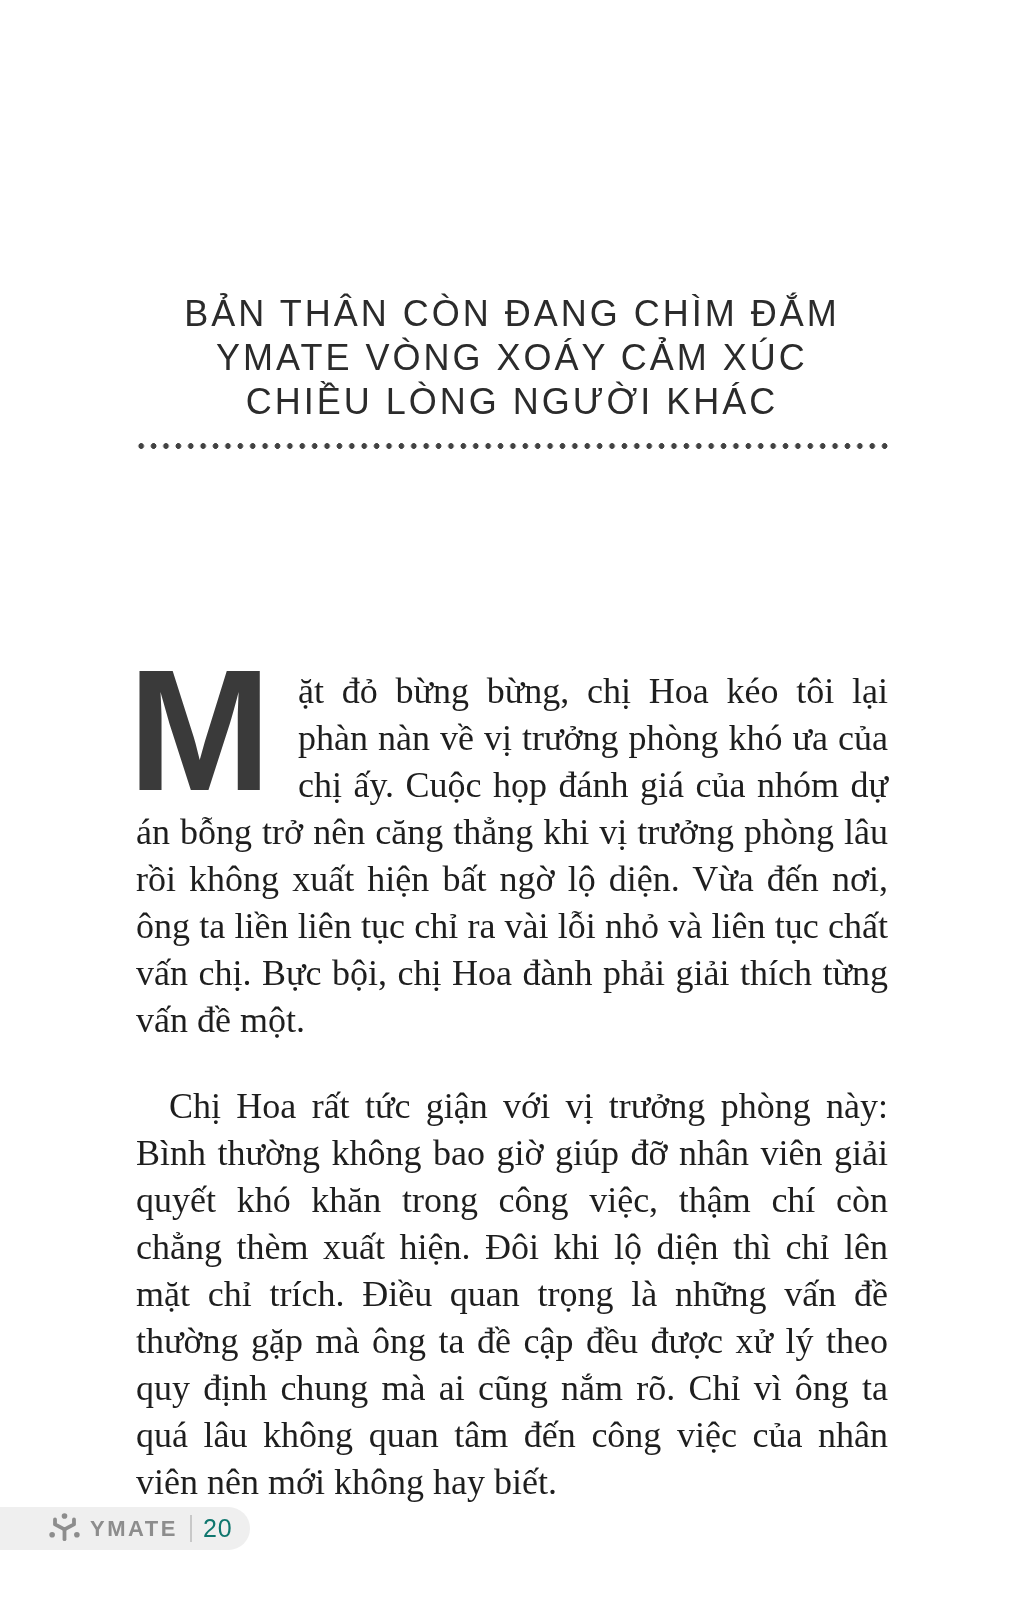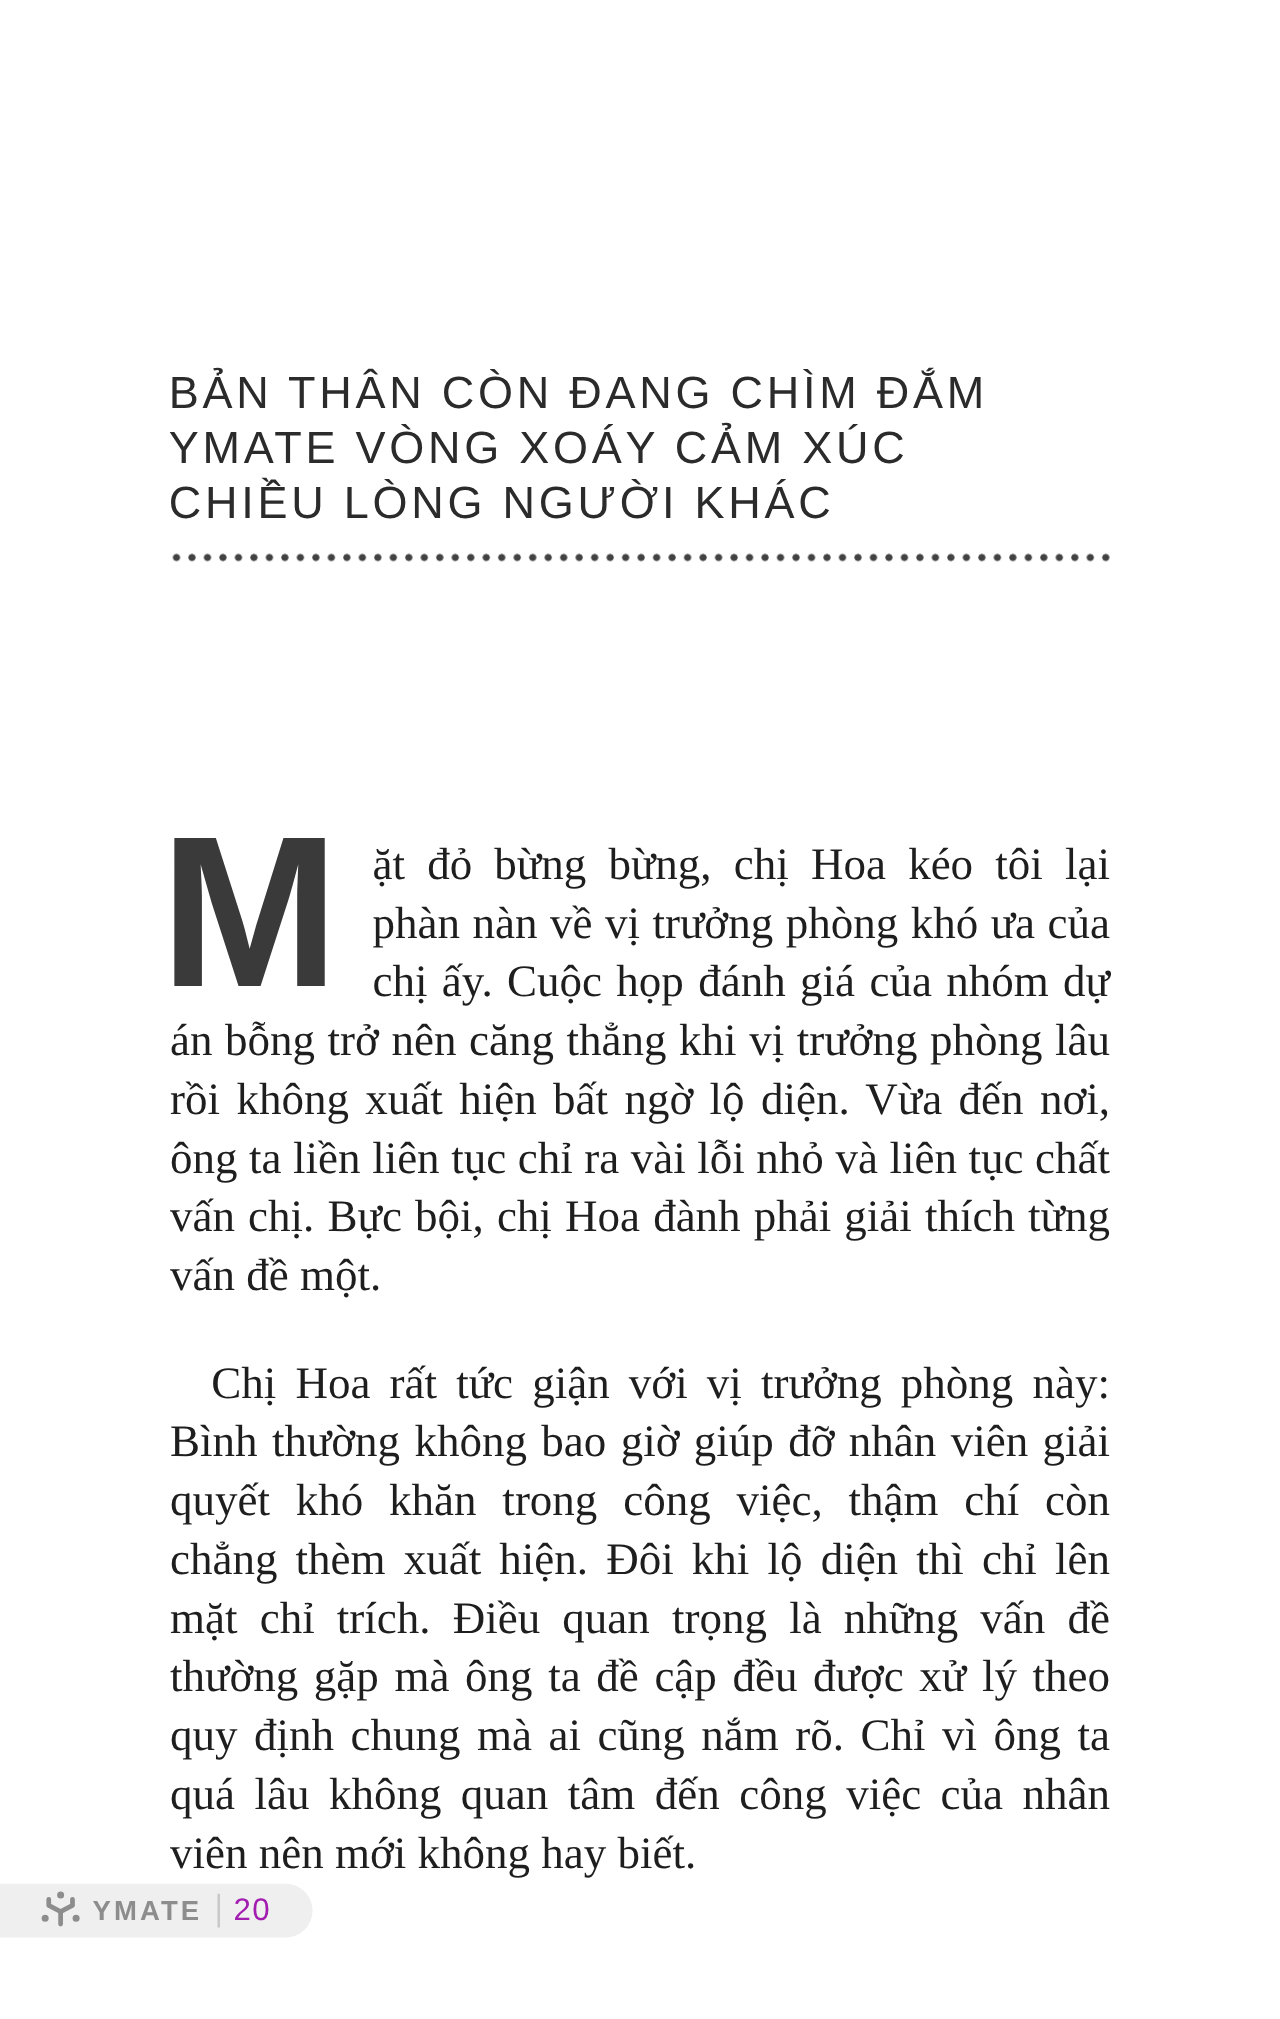--- a/index.html
+++ b/index.html
@@ -12,20 +12,21 @@
     overflow: hidden;
     font-family: "Liberation Serif", serif;
   }
 
   
   .chapter-header {
     position: absolute;
     left: 135px;
     top: 292px;
     width: 754px;
+    text-align: center;
   }
   .title-line {
     font-family: "Liberation Sans", sans-serif;
     font-weight: 400;
     font-size: 36px;
     line-height: 44px;
     letter-spacing: 3px;
     color: #2b2b2b;
     white-space: nowrap;
   }
@@ -74,21 +75,21 @@
   .page-footer {
     position: absolute;
     left: 0;
     top: 1507px;
     width: 250px;
     height: 43px;
     background: #efefef;
     border-radius: 0 22px 22px 0;
     display: flex;
     align-items: center;
-    padding-left: 32px;
+    padding-left: 48px;
   }
   .brand-icon svg { display: block; }
   .brand-name {
     font-family: "Liberation Sans", sans-serif;
     font-weight: bold;
     font-size: 22px;
     letter-spacing: 2.5px;
     color: #8d8d8d;
     margin-left: 9px;
   }
@@ -96,21 +97,21 @@
     width: 2px;
     height: 27px;
     background: #c8c8c8;
     margin: 0 11px 0 12px;
   }
   .page-number {
     font-family: "Liberation Sans", sans-serif;
     font-weight: 400;
     font-size: 25px;
     letter-spacing: 1px;
-    color: #a21caf;
+    color: #0f766e;
   }
 </style>
 </head>
 <body>
 
 <div class="page">
 
   <header class="chapter-header">
     <h1>
       <div class="title-line">BẢN THÂN CÒN ĐANG CHÌM ĐẮM</div>

